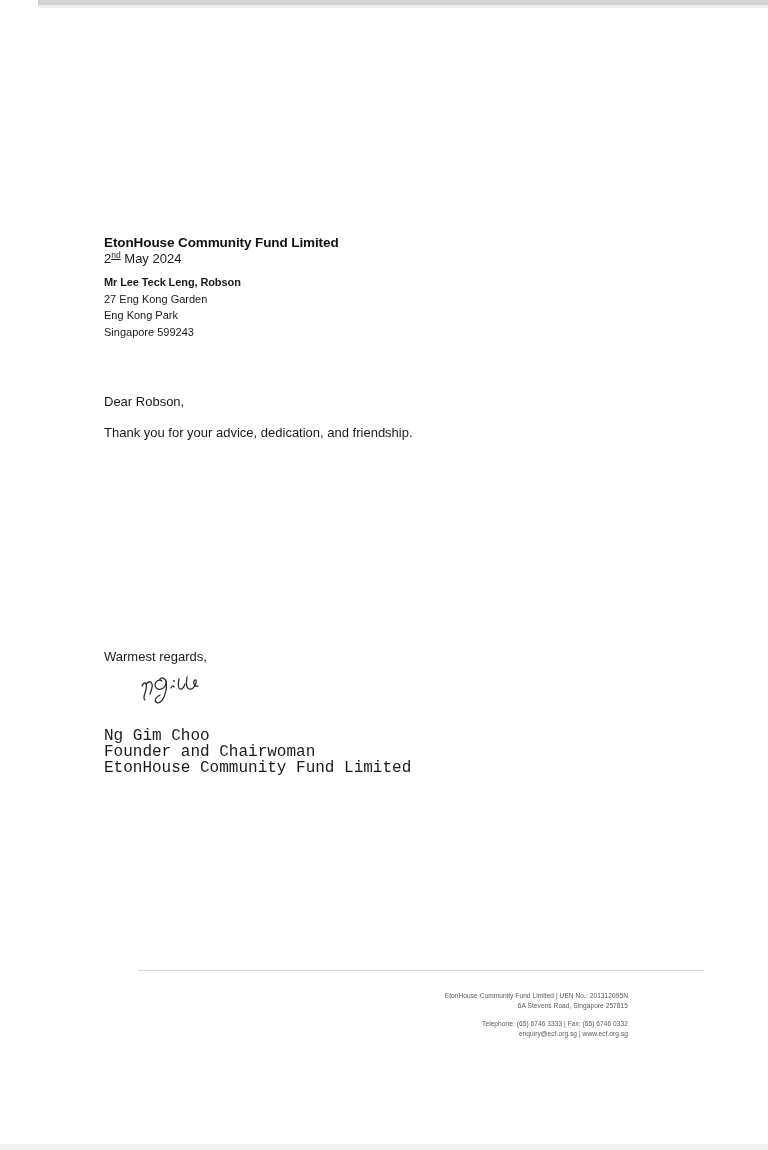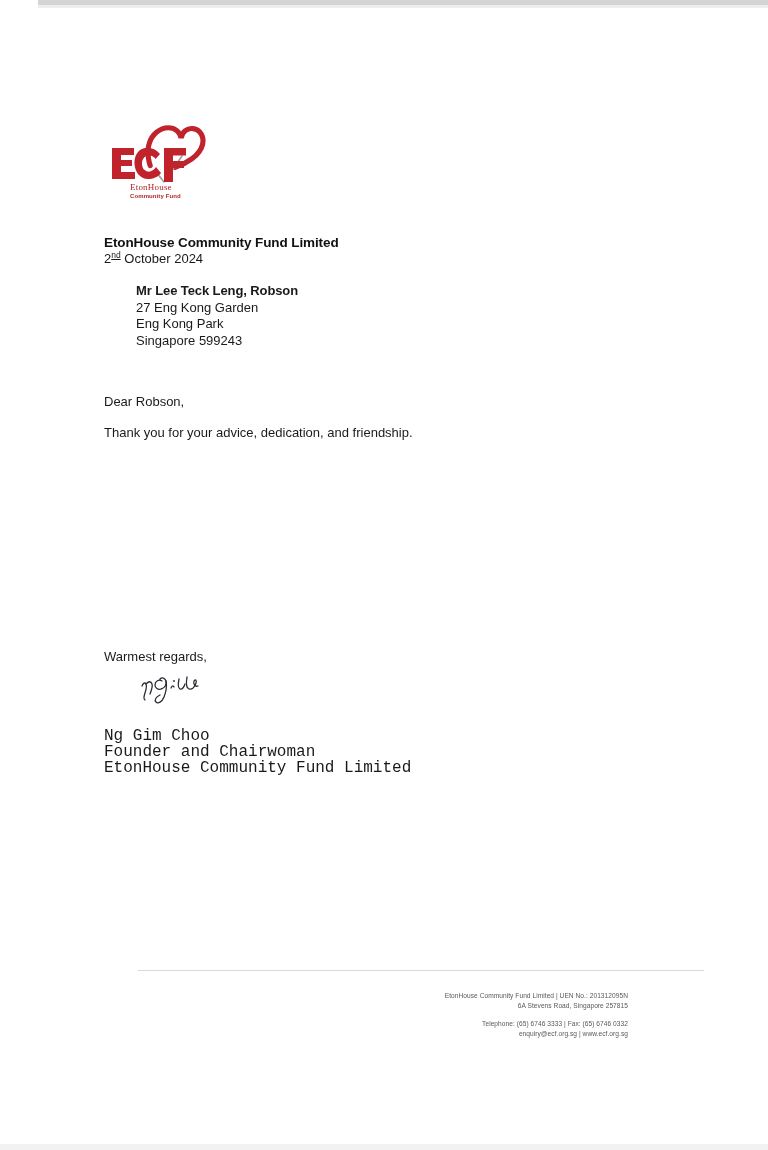--- a/index.html
+++ b/index.html
@@ -81,24 +81,23 @@
     color: #1a1a1a;
   }
   #letter-date sup {
     font-size: 8.5px;
     vertical-align: super;
     line-height: 0;
     text-decoration: underline;
   }
 
   #recipient-block {
-    top: 275px;
+    top: 266px;
     line-height: 16.6px;
-    font-size: 13px;
-    margin-left: 32px;
+    font-size: 11px;
   }
   #recipient-name {
     font-weight: bold;
     letter-spacing: -0.1px;
   }
 
   #salutation {
     top: 386px;
     font-size: 13px;
   }
@@ -159,44 +158,25 @@
   #footer-contact { top: 1011px; }
 </style>
 </head>
 <body>
 
 <div id="viewer-top-bar"></div>
 <div id="viewer-top-bar-shadow"></div>
 
 <div id="page-sheet">
 
-  <div id="letterhead-logo">
-    <svg width="120" height="85" viewBox="0 0 120 85" xmlns="http://www.w3.org/2000/svg">
-
-      <path d="M63 60 C63 60 58 46 62 34 C65 24 74 16 84 16 C92 16 98 21 99 28
-               C100 21 106 16 113 17 C121 18 126 26 124 35 C121 49 104 58 92 62" fill="none" stroke="#c0232c" stroke-width="6" stroke-linecap="round" transform="translate(-8,-6) scale(0.86)"></path>
-
-      <path d="M52 52 L60 62 L78 36" fill="none" stroke="#9b9ba0" stroke-width="1.6" stroke-linecap="round" stroke-linejoin="round"></path>
-
-      <path d="M8 28 L30 28 L30 35 L17 35 L17 40 L28 40 L28 46 L17 46 L17 52 L31 52 L31 59 L8 59 Z" fill="#c0232c"></path>
-
-      <path d="M56 34 C52 29 46 27 41 28 C34 29 30 36 30.5 44 C31 52 36 59 44 59
-               C49 59 54 57 57 53 L52 47 C50 50 47 52 44 51.6 C40 51 38 48 38 43.6
-               C38 39 41 35.6 45 35.6 C48 35.6 50 37 51.6 39 Z" fill="#c0232c"></path>
-
-      <path d="M60 28 L82 28 L82 35.5 L69 35.5 L69 41 L80 41 L80 48 L69 48 L69 62 L60 62 Z" fill="#c0232c"></path>
-      <text x="26" y="70" font-family="'Liberation Serif', serif" font-size="9" fill="#b0262c" letter-spacing="0.2">EtonHouse</text>
-      <text x="26" y="78" font-family="'Liberation Sans', sans-serif" font-size="6" font-weight="bold" fill="#b0262c" letter-spacing="0.1">Community Fund</text>
-    </svg>
-  </div>
 
   <div class="doc-block" id="company-line">EtonHouse Community Fund Limited</div>
 
   <div class="doc-block" id="letter-date">
-    <span>2</span><sup>nd</sup><span> October 2024</span>
+    <span>2</span><sup>nd</sup><span> May 2024</span>
   </div>
 
   <div class="doc-block" id="recipient-block">
     <div id="recipient-name">Mr Lee Teck Leng, Robson</div>
     <div>27 Eng Kong Garden</div>
     <div>Eng Kong Park</div>
     <div>Singapore 599243</div>
   </div>
 
   <div class="doc-block" id="salutation">Dear Robson,</div>

